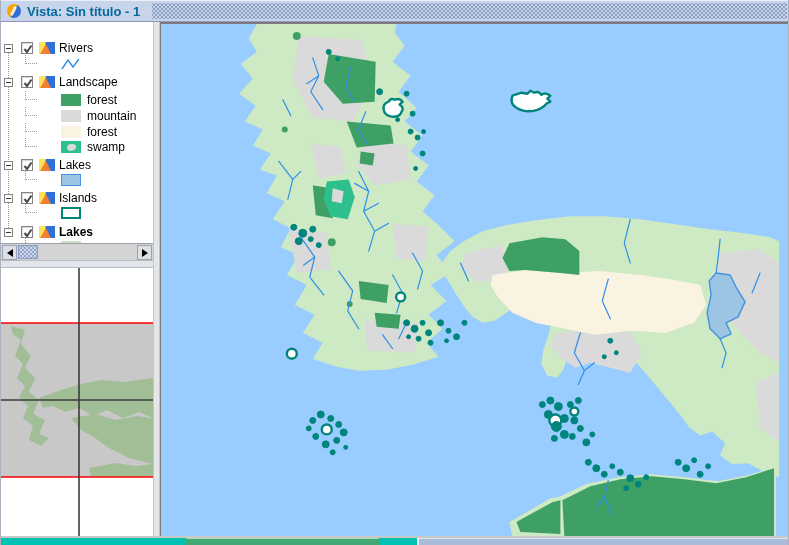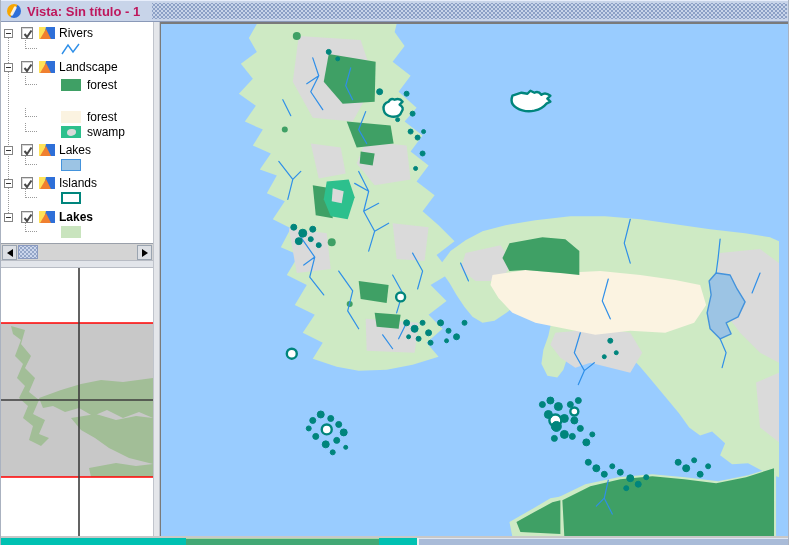--- a/index.html
+++ b/index.html
@@ -14,28 +14,28 @@
     position:absolute;left:0;top:0;width:789px;height:22px;
     background:var(--titlebar_bg);
     border-bottom:1px solid #8a99b8;border-top:1px solid #e8eefb;
     display:flex;align-items:center;
   }
   .app-icon{width:14px;height:14px;border-radius:50%;margin:0 6px 0 6px;
     background:linear-gradient(120deg,var(--icon_orange) 48%,var(--icon_blue) 52%);
     position:relative;flex:0 0 auto;}
   .app-icon::after{content:"";position:absolute;left:5px;top:2px;width:3px;height:10px;
     background:#fff;border-radius:2px;transform:rotate(28deg);opacity:.85;}
-  .titletext{font-size:13px;font-weight:bold;color:#be185d;white-space:nowrap;padding-right:12px;}
+  .titletext{font-size:13px;font-weight:bold;color:#0369a1;white-space:nowrap;padding-right:12px;}
   .tb-pattern{flex:1;height:16px;margin-right:3px;
     background-image:radial-gradient(var(--titlebar_dot) 29%,transparent 33%),
                      radial-gradient(var(--titlebar_dot) 29%,transparent 33%);
     background-size:4px 4px;background-position:0 0,2px 2px;}
   
   .leftcol{position:absolute;left:0;top:22px;width:152px;height:515px;background:#fff;}
-  .toc{position:absolute;left:0;top:0;width:152px;height:221px;background:#fff;overflow:hidden;}
+  .toc{position:absolute;left:0;top:15px;width:152px;height:221px;background:#fff;overflow:hidden;}
   .trunk{position:absolute;left:7px;top:9px;height:186px;border-left:1px dotted #9a9a9a;}
   .trow{position:absolute;left:0;width:150px;height:14px;font-size:12px;color:#000;}
   .ebox{position:absolute;left:3px;top:3px;width:9px;height:9px;background:#fff;
     border:1px solid #848484;}
   .ebox::after{content:"";position:absolute;left:1px;top:3px;width:5px;height:1px;background:#333;}
   .cbx{position:absolute;left:20px;top:1px;width:12px;height:12px;background:#fff;
     border:1px solid #848484;box-shadow:inset 1px 1px 0 #d8d8d8;}
   .cbx svg{position:absolute;left:0;top:0;}
   .licon{position:absolute;left:38px;top:1px;width:16px;height:12px;}
   .llabel{position:absolute;left:58px;top:0;line-height:14px;white-space:nowrap;}
@@ -144,20 +144,25 @@
             </svg>
         </span>
         <span class="licon">
           <svg width="16" height="12" viewBox="0 0 16 12">
               <rect x="0" y="0" width="16" height="12" fill="#FFE258"></rect>
               <polygon points="7,0 16,0 16,12 4,12" fill="#2E6FD8"></polygon>
               <polygon points="1,12 7,2 12,12" fill="#F08030"></polygon>
             </svg>
         </span>
         <span class="llabel">Landscape</span>
+      </div>
+      <div class="trow" style="top:72px">
+        <span class="conn"></span>
+        <span class="sw" style="background-color: rgb(218, 218, 218);"></span>
+        <span class="slabel">mountain</span>
       </div>
       <div class="trow" style="top:88px">
         <span class="conn"></span>
         <span class="sw" style="background-color: rgb(251, 243, 225);"></span>
         <span class="slabel">forest</span>
       </div>
       <div class="trow" style="top:121px">
         <span class="ebox"></span>
         <span class="cbx">
           <svg width="12" height="12" viewBox="0 0 12 12">

